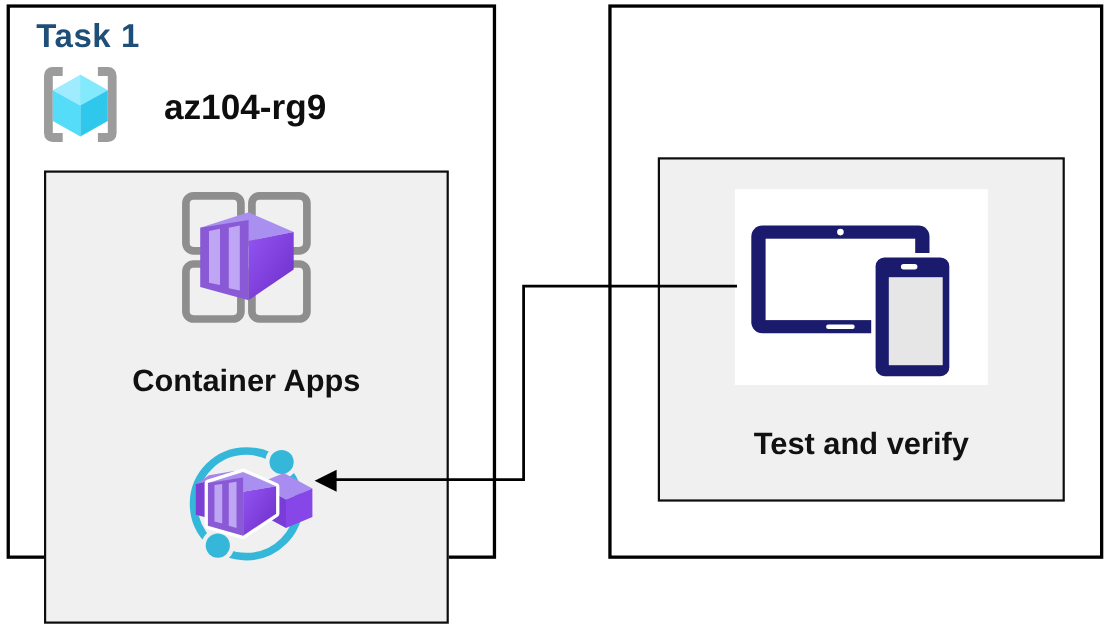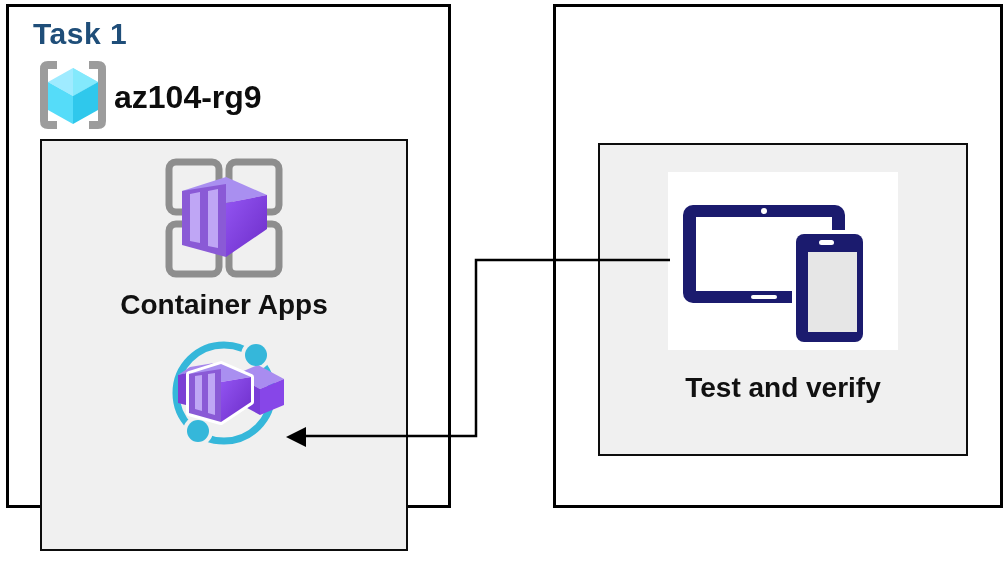--- a/index.html
+++ b/index.html
@@ -29,56 +29,56 @@
     font-weight: 700;
     color: #1f4e79;
     letter-spacing: 0.5px;
   }
   .rg-row {
     position: absolute;
     top: 52px;
     left: 26px;
     display: flex;
     align-items: center;
-    gap: 3px;
+    gap: 38px;
   }
   .rg-name {
     font-size: 32px;
     font-weight: 700;
     color: #0d0d0d;
   }
   .panel {
     position: absolute;
     background: #f0f0f0;
     border: 2px solid #0d0d0d;
     display: flex;
     flex-direction: column;
     align-items: center;
   }
-  .panel.p1 { left: 31px; top: 132px; width: 368px; height: 412px; }
+  .panel.p1 { left: 31px; top: 148px; width: 368px; height: 412px; gap: 24px; }
   .panel.p2 { left: 42px; top: 136px; width: 370px; height: 313px; }
   .node-label {
     font-size: 28px;
     line-height: 36px;
     font-weight: 700;
     color: #111111;
     text-align: center;
     white-space: nowrap;
   }
   .env-icon { margin-top: 16px; }
   .env-label { margin-top: 4px; }
   .app-icon { margin-top: 12px; }
   .app-label { margin-top: 4px; }
   .white-box {
     margin-top: 27px;
     width: 230px;
     height: 178px;
     background: #ffffff;
   }
-  .test-label { margin-top: 20px; text-align: center; }
+  .test-label { margin-top: 36px; text-align: center; }
   .connector {
     position: absolute;
     left: 0; top: 0;
     width: 1006px;
     height: 584px;
     pointer-events: none;
   }
 </style>
 </head>
 <body>

